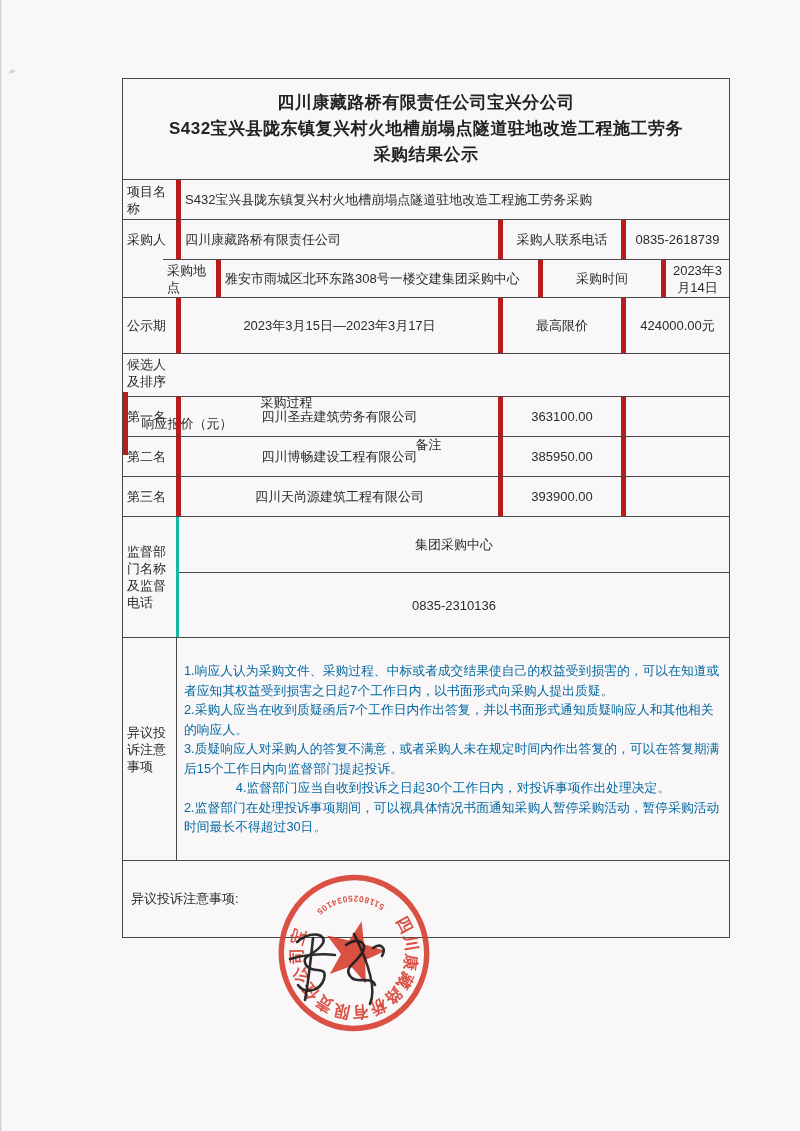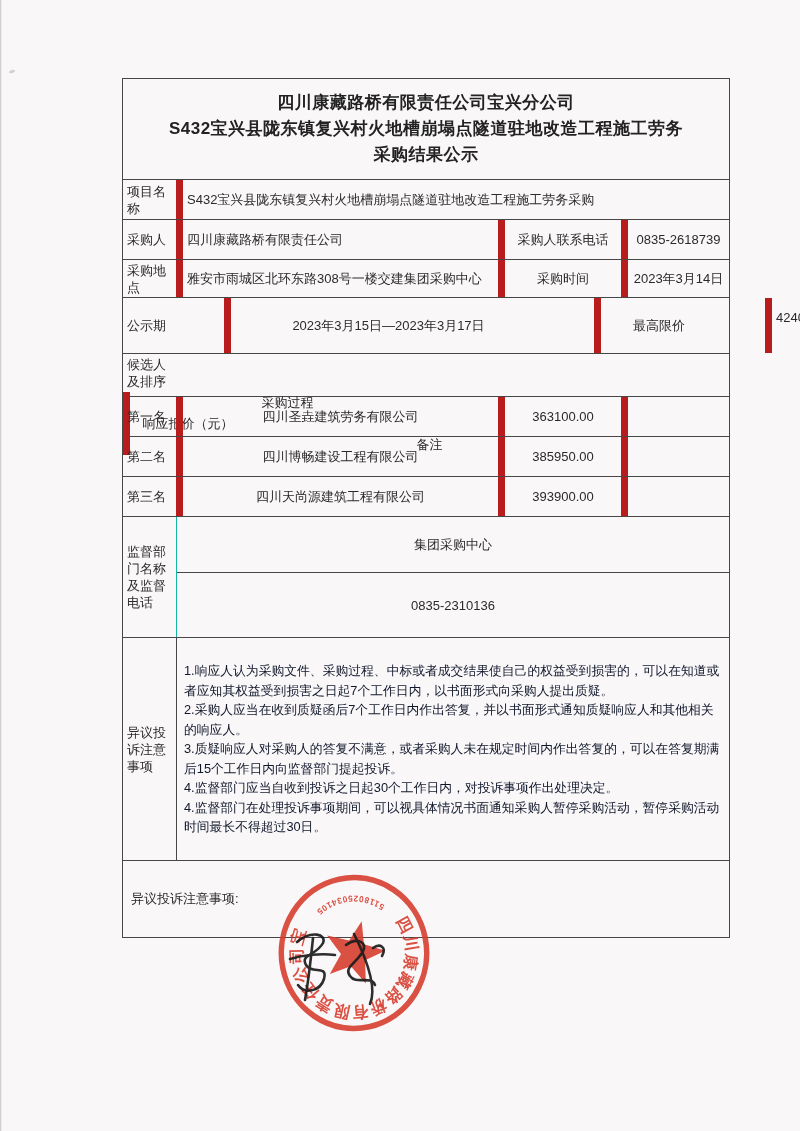--- a/index.html
+++ b/index.html
@@ -18,48 +18,48 @@
 
   .doc{
     position:absolute;left:122px;top:78px;width:608px;
     border:1px solid #474747;
     box-sizing:border-box;
     font-size:13px;
   }
   .row{display:flex;box-sizing:border-box;border-top:1px solid #474747;align-items:stretch;}
   .row:first-child{border-top:none;}
   .cell{box-sizing:border-box;display:flex;align-items:center;padding:2px 4px;line-height:17px;}
-  .cell + .cell{border-left:7px solid #b91c1c;}
+  .cell + .cell{border-left:5px solid #b91c1c;}
   .c-label{width:53px;flex:none;}
   .c-main{width:322px;flex:none;}
   .c-mid{width:123px;flex:none;justify-content:center;text-align:center;}
   .c-last{flex:1;justify-content:center;text-align:center;}
   .span-rest{flex:1;}
   .center{justify-content:center;text-align:center;}
   .left{justify-content:flex-start;text-align:left;}
 
   .r-title{height:100px;flex-direction:column;justify-content:center;align-items:center;
     font-weight:bold;font-size:17px;line-height:26px;text-align:center;letter-spacing:.5px;color:#222;}
   .r-40{height:40px;}
-  .r-38{height:38px;}
-  .r-56{height:56px;gap:48px;}
+  .r-38{height:38px;margin-left:40px;}
+  .r-56{height:56px;}
   .r-43{height:43px;flex-direction:column;}
   .r-47{height:47px;}
   .r-sup{height:121px;}
   .r-obj{height:223px;}
   .r-sign{height:77px;}
 
   .sup-stack{flex:1;display:flex;flex-direction:column;}
   .sup-cell{box-sizing:border-box;display:flex;align-items:center;justify-content:center;text-align:center;}
   .sup-top{height:56px;border-bottom:1px solid #474747;}
   .sup-bottom{flex:1;}
 
   .obj-text{flex:1;border-left:1px solid #474747;box-sizing:border-box;
     display:flex;flex-direction:column;justify-content:center;
-    padding:6px 7px;font-size:12.8px;line-height:19.5px;color:#0f172a;}
+    padding:6px 7px;font-size:12.8px;line-height:19.5px;color:#0369a1;align-items:center;}
   .obj-text p{margin:0;}
 
   .sign-cell{flex:1;display:flex;align-items:center;padding-left:8px;}
 
   .stamp{position:absolute;left:275px;top:871px;pointer-events:none;}
   .signature{position:absolute;left:283px;top:912px;pointer-events:none;}
 </style>
 </head>
 <body>
 
@@ -123,34 +123,34 @@
     <div class="row r-40">
       <div class="cell c-label">第三名</div>
       <div class="cell c-main center">四川天尚源建筑工程有限公司</div>
       <div class="cell c-mid">393900.00</div>
       <div class="cell c-last"></div>
     </div>
 
 
     <div class="row r-sup">
       <div class="cell c-label">监督部门名称及监督电话</div>
-      <div class="sup-stack" style="border-left:1px solid #14b8a6;">
+      <div class="sup-stack" style="border-left:3px solid #14b8a6;">
         <div class="sup-cell sup-top">集团采购中心</div>
         <div class="sup-cell sup-bottom">0835-2310136</div>
       </div>
     </div>
 
     <div class="row r-obj">
       <div class="cell c-label">异议投诉注意事项</div>
       <div class="obj-text">
         <p>1.响应人认为采购文件、采购过程、中标或者成交结果使自己的权益受到损害的，可以在知道或者应知其权益受到损害之日起7个工作日内，以书面形式向采购人提出质疑。</p>
         <p>2.采购人应当在收到质疑函后7个工作日内作出答复，并以书面形式通知质疑响应人和其他相关的响应人。</p>
         <p>3.质疑响应人对采购人的答复不满意，或者采购人未在规定时间内作出答复的，可以在答复期满后15个工作日内向监督部门提起投诉。</p>
         <p>4.监督部门应当自收到投诉之日起30个工作日内，对投诉事项作出处理决定。</p>
-        <p>4.监督部门在处理投诉事项期间，可以视具体情况书面通知采购人暂停采购活动，暂停采购活动时间最长不得超过30日。</p>
+        <p>2.监督部门在处理投诉事项期间，可以视具体情况书面通知采购人暂停采购活动，暂停采购活动时间最长不得超过30日。</p>
       </div>
     </div>
 
     <div class="row r-sign">
       <div class="sign-cell">异议投诉注意事项:</div>
     </div>
 
   </div>
 
   <svg class="stamp" width="158" height="164" viewBox="0 0 200 200" preserveAspectRatio="none">

